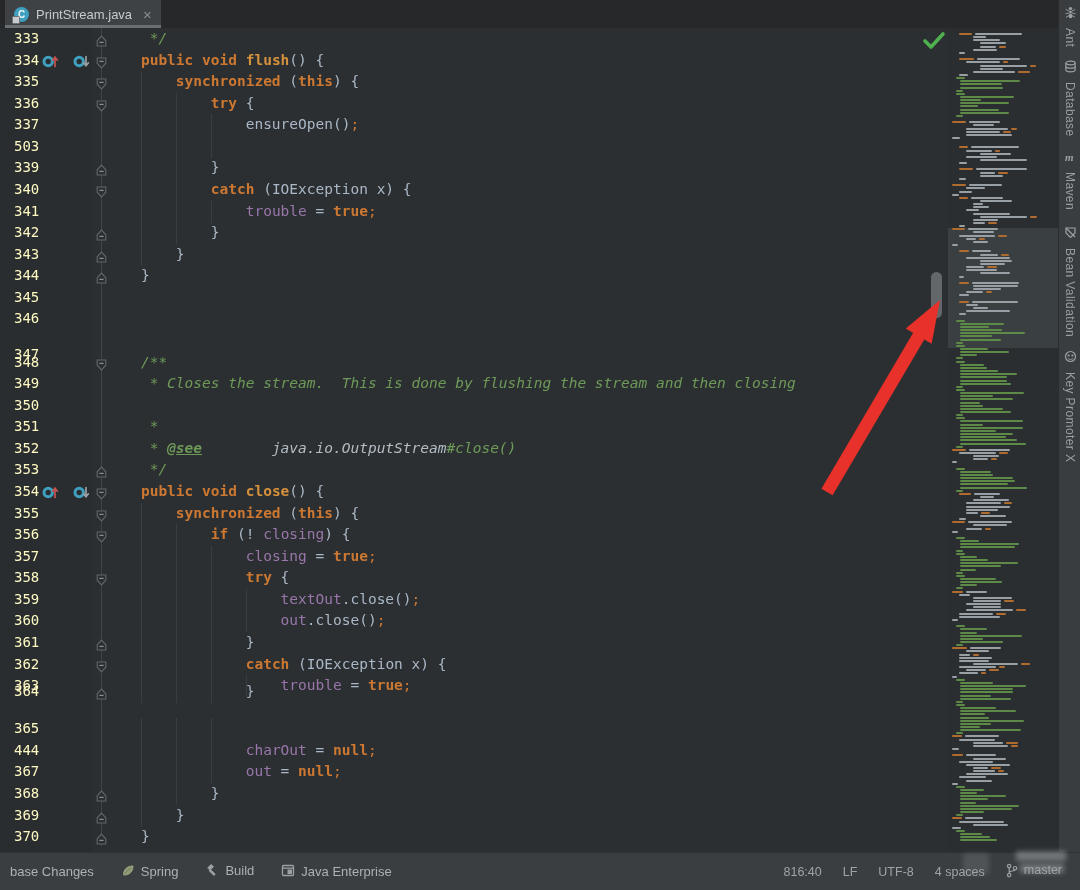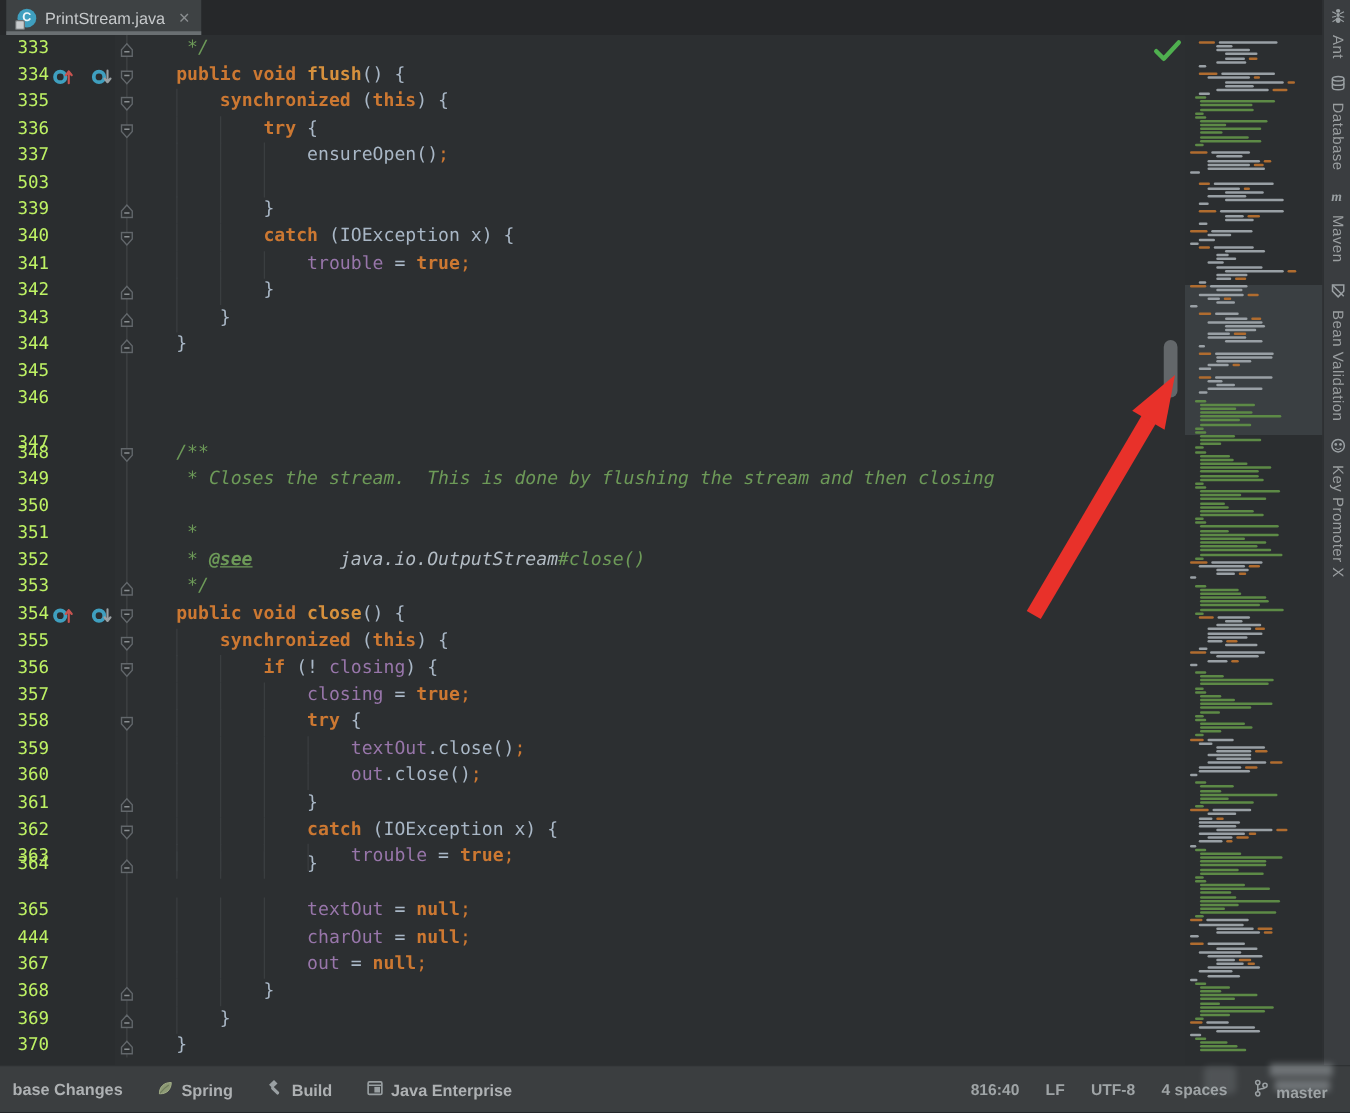--- a/index.html
+++ b/index.html
@@ -14,21 +14,21 @@
   .tab-icon{position:relative;width:15px;height:15px;border-radius:50%;background:#3f9fbf;
        color:#eef7fa;font-size:10px;font-weight:bold;display:flex;align-items:center;justify-content:center;}
   .tab-icon i{position:absolute;left:-2px;bottom:-2px;width:6px;height:6px;background:#c9ccce;
        border-radius:1.5px;border:1px solid #6d7173;}
   .tab-close{color:#8a8e90;font-size:15px;line-height:15px;margin-left:4px;cursor:pointer;}
   
   .editor{position:absolute;left:0;top:28px;width:948px;height:824px;background:#2c2f31;}
   .gutter-strip{position:absolute;left:0;top:0;width:92px;height:100%;background:#2a2d2f;}
   .fold-rail{position:absolute;left:101px;top:0;width:1px;height:818px;background:#404446;}
   .cl{position:absolute;left:0;width:100%;height:22px;}
-  .ln{position:absolute;left:14px;top:0;color:#bef264;font:14px/21.57px "DejaVu Sans Mono",monospace;}
+  .ln{position:absolute;left:14px;top:0;color:#fef9c3;font:14px/21.57px "DejaVu Sans Mono",monospace;}
   .code{position:absolute;left:106px;top:0;margin:0;font:500 14.5px/21.57px "DejaVu Sans Mono",monospace;
         white-space:pre;color:#a9b7c6;}
   .tk-k{color:#cc7832;font-weight:700}
   .tk-fn{color:#d6913d;font-weight:700}
   .tk-f{color:#9876aa}
   .tk-p{color:#a9b7c6}
   .tk-s{color:#cc7832}
   .tk-c{color:#7f8487;font-style:italic}
   .tk-d{color:#6d9a58;font-style:italic}
   .tk-dt{color:#6d9a58;font-style:italic;font-weight:700;text-decoration:underline}
@@ -48,21 +48,21 @@
           border-left:1px solid #2a2c2e;box-sizing:border-box;}
   .stripe-item{position:absolute;left:0;width:22px;display:flex;flex-direction:column;
           align-items:center;gap:6px;color:#9a9ea0;font-size:12px;cursor:pointer;}
   .stripe-label{writing-mode:vertical-rl;letter-spacing:.4px;white-space:nowrap;}
   
   .statusbar{position:absolute;left:0;top:852px;width:1080px;height:38px;background:#3b3e40;
           border-top:1px solid #2e3133;box-sizing:border-box;display:flex;align-items:center;
           justify-content:space-between;padding:0 10px;}
   .sb-left{display:flex;gap:27px;align-items:center;font-size:13px;color:#aeb1b3;}
   .sb-right{display:flex;gap:21px;align-items:center;font-size:12.5px;color:#9fa4a6;margin-right:8px;}
-  .sb-item{display:flex;align-items:flex-end;gap:6px;cursor:pointer;white-space:nowrap;font-weight:bold;}
+  .sb-item{display:flex;align-items:flex-start;gap:6px;cursor:pointer;white-space:nowrap;}
   
   .arrow-overlay{position:absolute;left:0;top:0;z-index:40;pointer-events:none;}
   .wm{position:absolute;z-index:41;filter:blur(2.5px);opacity:.55;pointer-events:none;}
   .wm div{background:#9aa0a4;}
 </style>
 </head>
 <body>
 
 <div id="app">
 
@@ -338,21 +338,20 @@
           <span class="guide" style="left: 140.92px;"></span>
           <span class="guide" style="left: 175.84px;"></span>
           <span class="guide" style="left: 210.76px;"></span>
           <pre class="code"><span class="tk-p">                }</span></pre>
         </div>
         <div class="cl" style="top: 690.24px;">
           <span class="ln">365</span>
           <span class="guide" style="left: 140.92px;"></span>
           <span class="guide" style="left: 175.84px;"></span>
           <span class="guide" style="left: 210.76px;"></span>
-          <pre class="code"><span class="tk-p">                </span><span class="tk-f">textOut</span><span class="tk-p"> = </span><span class="tk-k">null</span><span class="tk-s">;</span></pre>
         </div>
         <div class="cl" style="top: 711.81px;">
           <span class="ln">444</span>
           <span class="guide" style="left: 140.92px;"></span>
           <span class="guide" style="left: 175.84px;"></span>
           <span class="guide" style="left: 210.76px;"></span>
           <pre class="code"><span class="tk-p">                </span><span class="tk-f">charOut</span><span class="tk-p"> = </span><span class="tk-k">null</span><span class="tk-s">;</span></pre>
         </div>
         <div class="cl" style="top: 733.38px;">
           <span class="ln">367</span>

